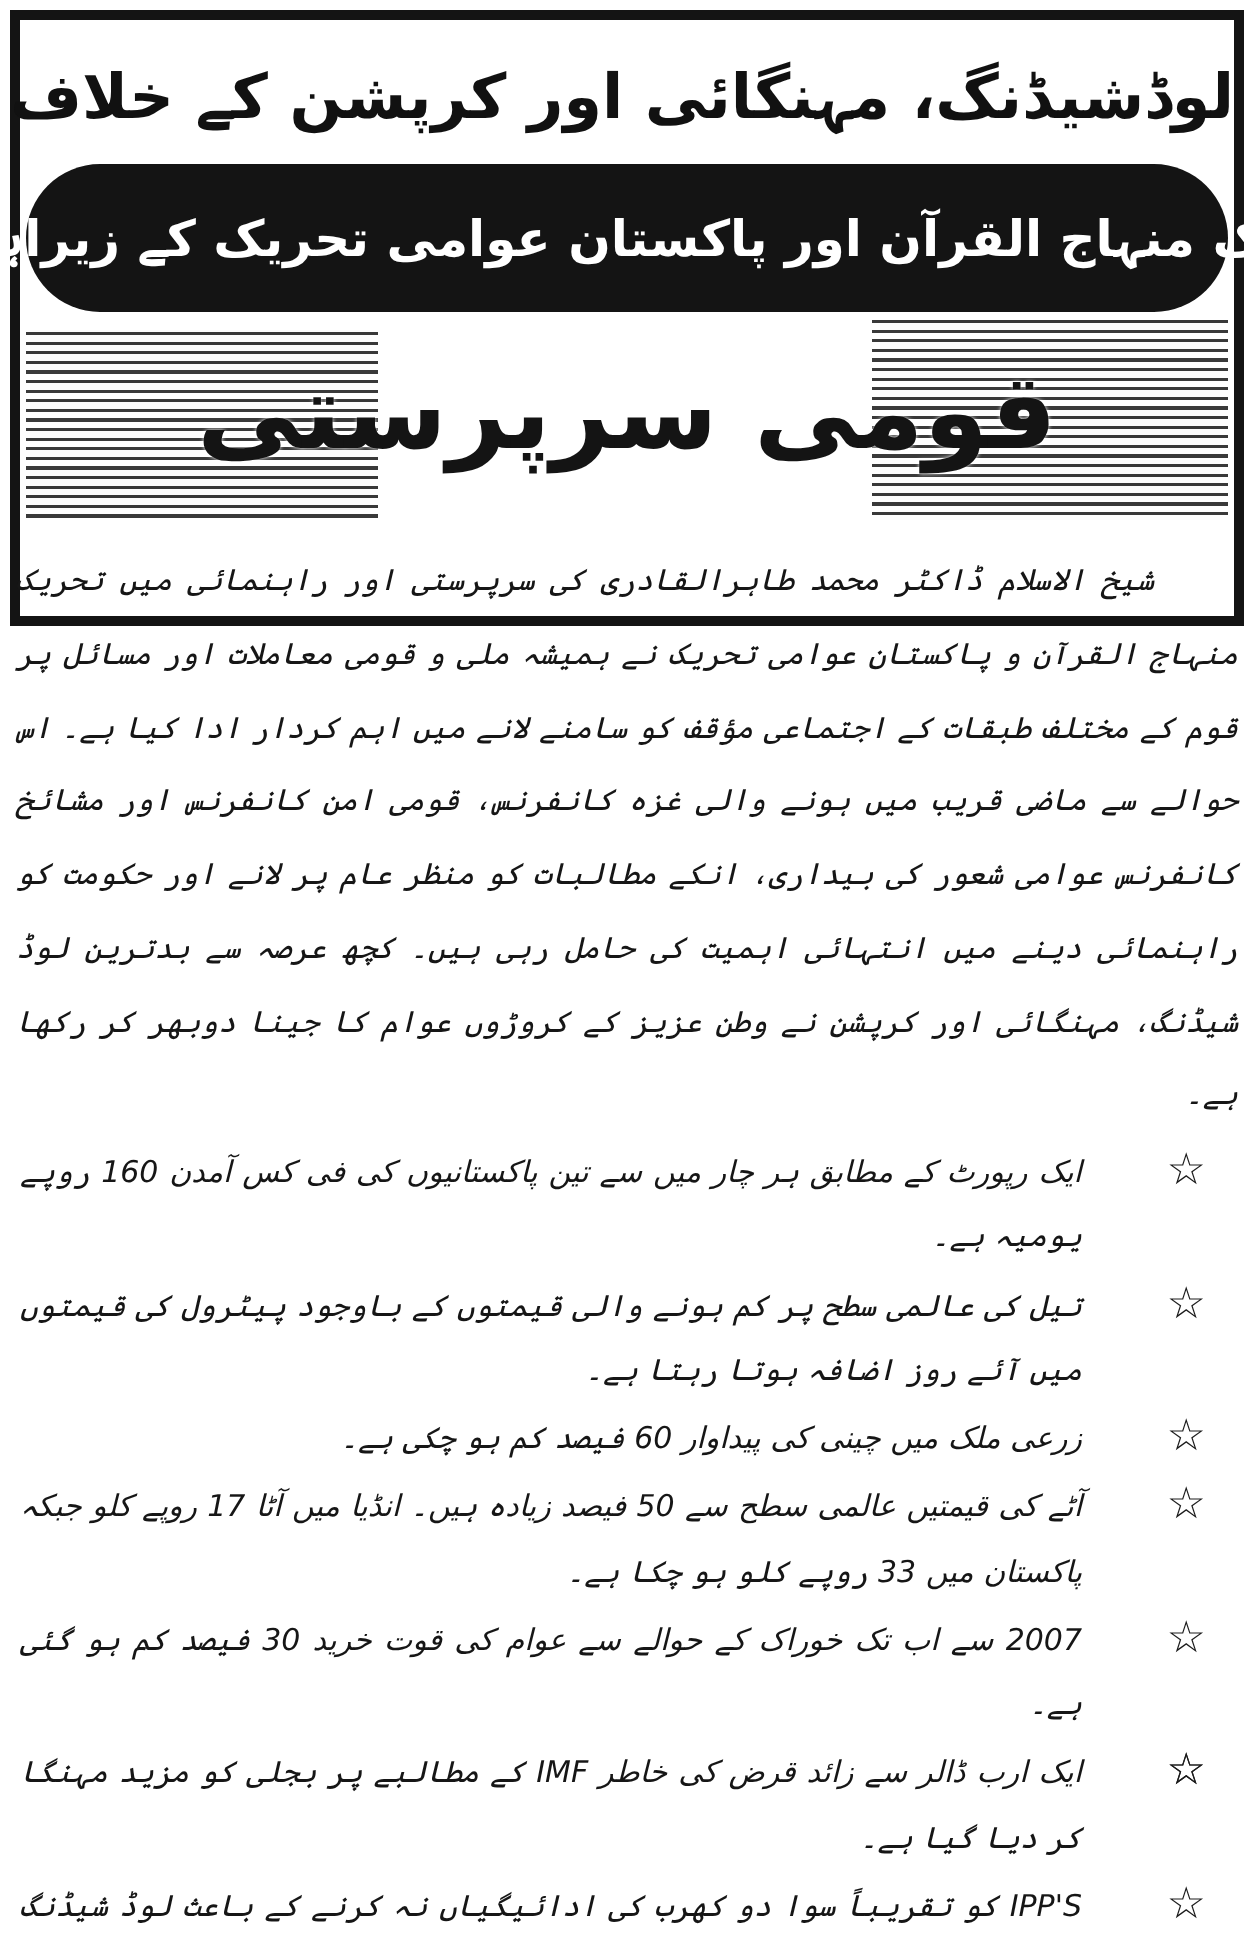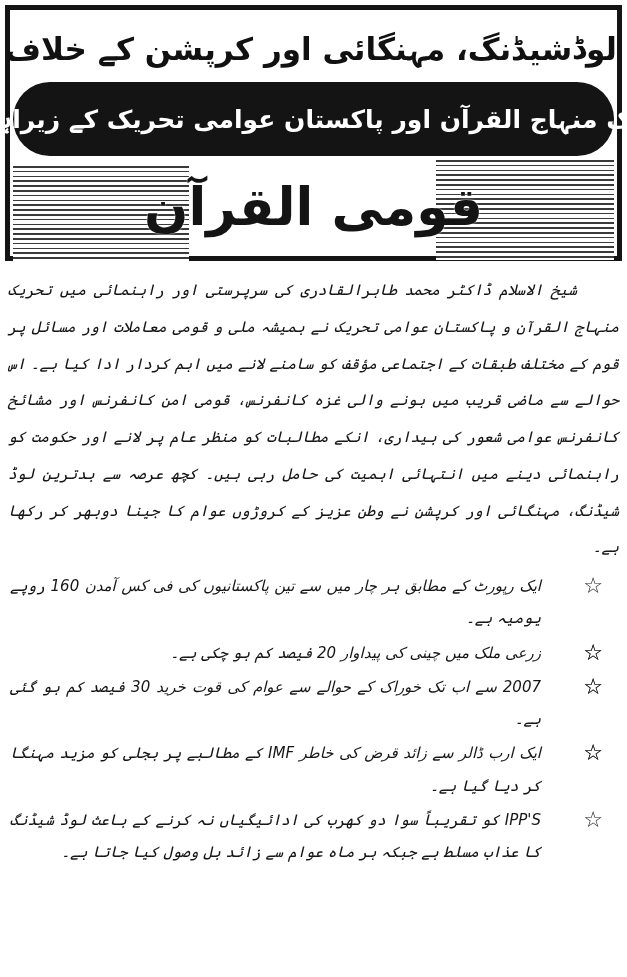--- a/index.html
+++ b/index.html
@@ -4,21 +4,21 @@
 <style>
   * { margin:0; padding:0; box-sizing:border-box; }
   html,body { background:#ffffff; }
   body { font-family:"DejaVu Sans", sans-serif; }
   .page {
     position:relative; width:627px; height:977px; margin:0 auto;
     background:#ffffff; color:#1a1a1a; overflow:hidden; direction:rtl;
   }
   
   .header-box {
-    position:absolute; top:5px; left:5px; right:5px; height:256px;
+    position:absolute; top:5px; left:5px; right:5px; height:308px;
     border:5px solid #141414; background:#ffffff;
   }
   .headline {
     margin-top:8px; height:62px; line-height:62px;
     text-align:center; font-size:31px; font-weight:bold; color:#111;
     white-space:nowrap;
   }
   .banner {
     margin:2px 3px 0 3px; height:74px;
     background:#141414; color:#ffffff;
@@ -66,41 +66,43 @@
 <div class="page">
 
   <div class="header-box">
     <div class="headline">لوڈشیڈنگ، مہنگائی اور کرپشن کے خلاف</div>
 
     <div class="banner">تحریک منہاج القرآن اور پاکستان عوامی تحریک کے زیراہتمام</div>
 
     <div class="conference-row">
       <div class="stripes stripes-right"></div>
       <div class="stripes stripes-left"></div>
-      <div class="conference-title">قومی القرآن</div>
+      <div class="conference-title">قومی سرپرستی</div>
     </div>
   </div>
 
   <div class="article">
     <p class="intro">شیخ الاسلام ڈاکٹر محمد طاہرالقادری کی سرپرستی اور راہنمائی میں تحریک منہاج القرآن و پاکستان عوامی تحریک نے ہمیشہ ملی و قومی معاملات اور مسائل پر قوم کے مختلف طبقات کے اجتماعی مؤقف کو سامنے لانے میں اہم کردار ادا کیا ہے۔ اس حوالے سے ماضی قریب میں ہونے والی غزہ کانفرنس، قومی امن کانفرنس اور مشائخ کانفرنس عوامی شعور کی بیداری، انکے مطالبات کو منظر عام پر لانے اور حکومت کو راہنمائی دینے میں انتہائی اہمیت کی حامل رہی ہیں۔ کچھ عرصہ سے بدترین لوڈ شیڈنگ، مہنگائی اور کرپشن نے وطن عزیز کے کروڑوں عوام کا جینا دوبھر کر رکھا ہے۔</p>
 
     <ul class="points">
       <li>
         <span class="star">☆</span>
         <span>ایک رپورٹ کے مطابق ہر چار میں سے تین پاکستانیوں کی فی کس آمدن 160 روپے یومیہ ہے۔</span>
       </li>
       <li>
         <span class="star">☆</span>
+        <span>تیل کی عالمی سطح پر کم ہونے والی قیمتوں کے باوجود پیٹرول کی قیمتوں میں آئے روز اضافہ ہوتا رہتا ہے۔</span>
       </li>
       <li>
         <span class="star">☆</span>
-        <span>زرعی ملک میں چینی کی پیداوار 20 فیصد کم ہو چکی ہے۔</span>
+        <span>زرعی ملک میں چینی کی پیداوار 60 فیصد کم ہو چکی ہے۔</span>
       </li>
       <li>
         <span class="star">☆</span>
+        <span>آٹے کی قیمتیں عالمی سطح سے 50 فیصد زیادہ ہیں۔ انڈیا میں آٹا 17 روپے کلو جبکہ پاکستان میں 33 روپے کلو ہو چکا ہے۔</span>
       </li>
       <li>
         <span class="star">☆</span>
         <span>2007 سے اب تک خوراک کے حوالے سے عوام کی قوت خرید 30 فیصد کم ہو گئی ہے۔</span>
       </li>
       <li>
         <span class="star">☆</span>
       </li>
       <li>
         <span class="star">☆</span>

